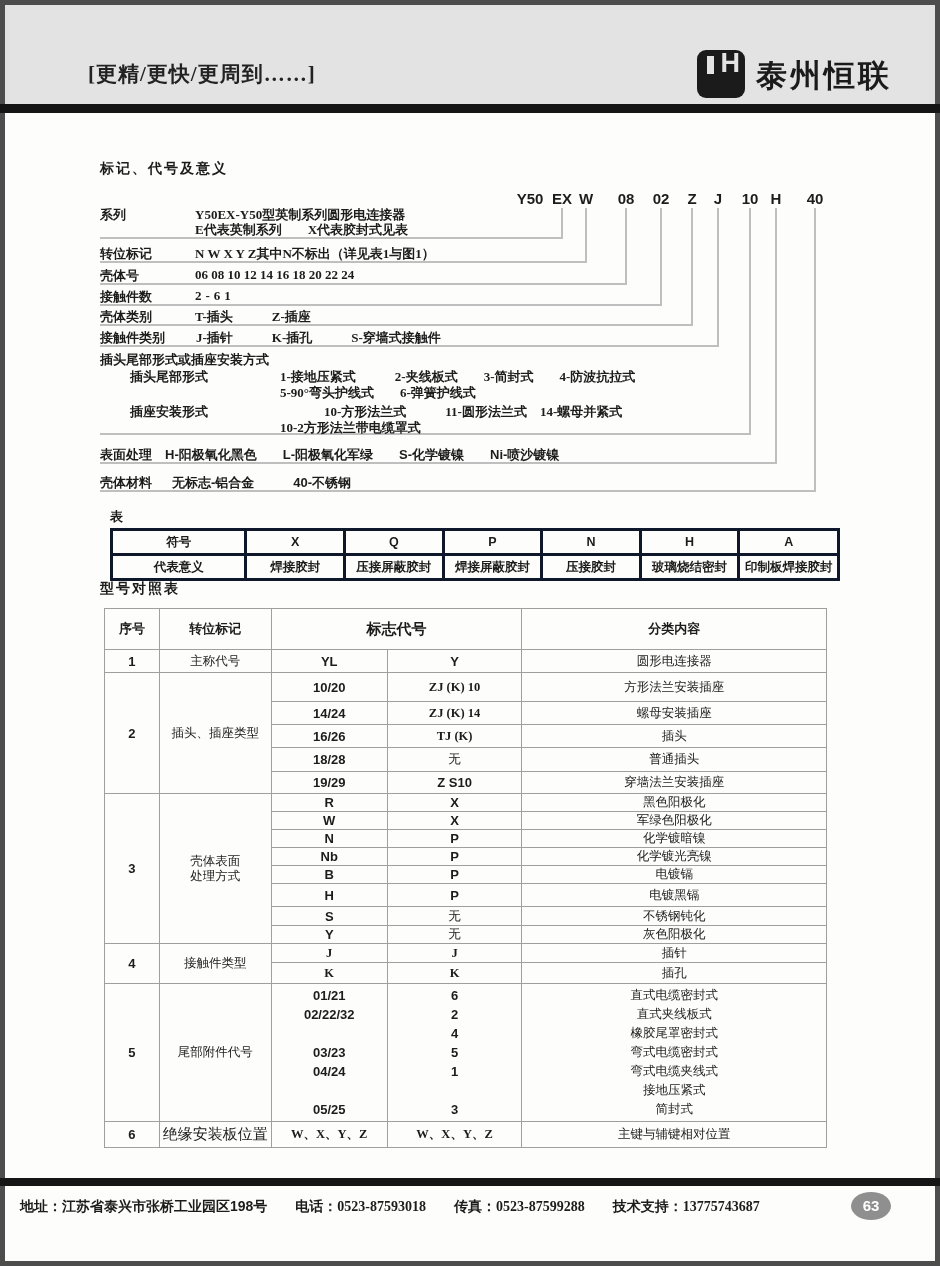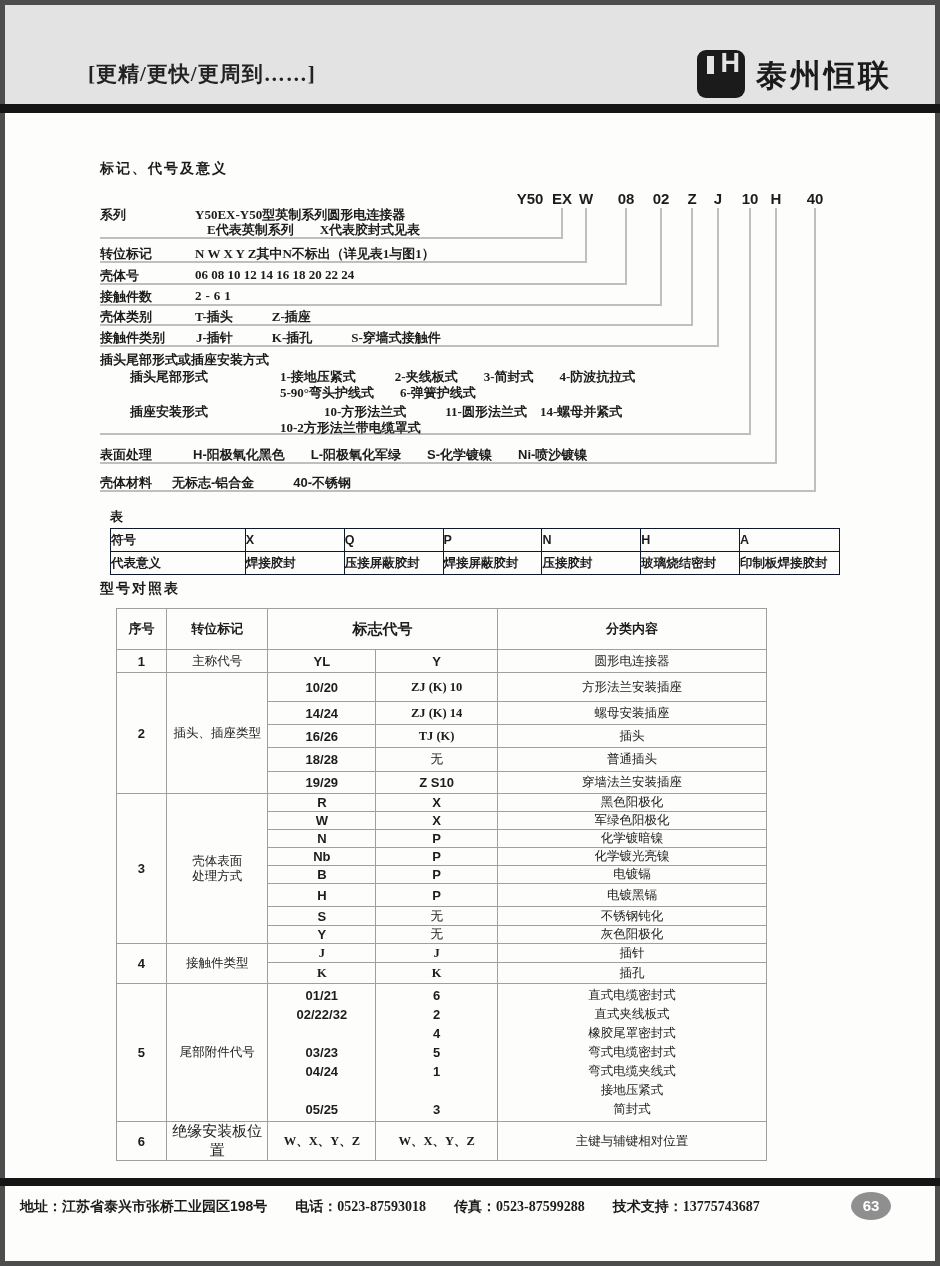--- a/index.html
+++ b/index.html
@@ -26,25 +26,25 @@
   .codepart{position:absolute;top:190px;font-size:15px;font-weight:600;transform:translateX(-50%);}
   .vline{position:absolute;width:2px;background:#bfbfbf;}
   .hline{position:absolute;left:100px;height:2px;background:#bfbfbf;}
   .dlabel{position:absolute;font-size:13px;font-weight:700;white-space:pre;}
   .dvalue{position:absolute;font-size:13px;font-weight:600;white-space:pre;font-family:"Liberation Serif", serif;text-align:right;}
 
   
   .cap{position:absolute;left:110px;top:508px;font-size:13px;font-weight:600;}
   table{border-collapse:collapse;}
   .sealtbl{position:absolute;left:110px;top:528px;width:730px;}
-  .sealtbl td{border:1px solid #0f172a;text-align:left;height:22px;font-size:12.5px;font-weight:700;padding:0;}
+  .sealtbl td{border:3px solid #0f172a;text-align:center;height:22px;font-size:12.5px;font-weight:700;padding:0;}
   .sealtbl tr td:first-child{font-weight:700;}
 
   
-  .modeltbl{position:absolute;left:116px;top:608px;width:651px;}
+  .modeltbl{position:absolute;left:104px;top:608px;width:723px;}
   .modeltbl td{border:1px solid #9f9f9f;text-align:center;font-size:12.5px;padding:0;vertical-align:middle;}
   .modeltbl .hd{font-size:13px;font-weight:600;height:40px;}
   .modeltbl .big{font-size:15px;}
   .modeltbl .lat{font-family:"Liberation Sans",sans-serif;font-weight:700;font-size:13px;}
   .modeltbl .ser{font-family:"Liberation Serif",serif;font-weight:600;}
   .ln{height:19px;line-height:19px;}
   .feat2 div{line-height:15px;}
 
   
   .foot{position:absolute;left:20px;top:1198px;font-size:14px;font-weight:700;white-space:pre;}
@@ -96,21 +96,21 @@
   <div class="hline" style="top:283px;width:527px;"></div>
   <div class="hline" style="top:304px;width:562px;"></div>
   <div class="hline" style="top:324px;width:593px;"></div>
   <div class="hline" style="top:345px;width:619px;"></div>
   <div class="hline" style="top:433px;width:651px;"></div>
   <div class="hline" style="top:462px;width:677px;"></div>
   <div class="hline" style="top:490px;width:716px;"></div>
 
   <div class="dlabel" style="left:100px;top:206px;">系列</div>
   <div class="dvalue" style="left:195px;top:206px;">Y50EX-Y50型英制系列圆形电连接器</div>
-  <div class="dvalue" style="left:207px;top:221px;">E代表英制系列　　X代表胶封式见表</div>
+  <div class="dvalue" style="left:195px;top:221px;">E代表英制系列　　X代表胶封式见表</div>
 
   <div class="dlabel" style="left:100px;top:245px;">转位标记</div>
   <div class="dvalue" style="left:195px;top:245px;">N W X Y Z其中N不标出（详见表1与图1）</div>
 
   <div class="dlabel" style="left:100px;top:267px;">壳体号</div>
   <div class="dvalue" style="left:195px;top:267px;">06 08 10 12 14 16 18 20 22 24</div>
 
   <div class="dlabel" style="left:100px;top:288px;">接触件数</div>
   <div class="dvalue" style="left:195px;top:288px;letter-spacing:4px;">2-61</div>
 
@@ -124,21 +124,21 @@
 
   <div class="dlabel" style="left:130px;top:368px;">插头尾部形式</div>
   <div class="dvalue" style="left:280px;top:368px;">1-接地压紧式　　　2-夹线板式　　3-简封式　　4-防波抗拉式</div>
   <div class="dvalue" style="left:280px;top:384px;">5-90°弯头护线式　　6-弹簧护线式</div>
 
   <div class="dlabel" style="left:130px;top:403px;">插座安装形式</div>
   <div class="dvalue" style="left:280px;top:403px;margin-left:44px;">10-方形法兰式　　　11-圆形法兰式　14-螺母并紧式</div>
   <div class="dvalue" style="left:280px;top:419px;">10-2方形法兰带电缆罩式</div>
 
   <div class="dlabel" style="left:100px;top:446px;">表面处理</div>
-  <div class="dlabel" style="left:184px;top:446px;padding-left:9px;">H-阳极氧化黑色　　L-阳极氧化军绿　　S-化学镀镍　　Ni-喷沙镀镍</div>
+  <div class="dlabel" style="left:156px;top:446px;padding-left:9px;">H-阳极氧化黑色　　L-阳极氧化军绿　　S-化学镀镍　　Ni-喷沙镀镍</div>
 
   <div class="dlabel" style="left:100px;top:474px;">壳体材料</div>
   <div class="dlabel" style="left:172px;top:474px;">无标志-铝合金　　　40-不锈钢</div>
 
   <div class="cap">表</div>
   <table class="sealtbl">
     <colgroup>
         <col style="width:135px">
         <col style="width:99px">
         <col style="width:99px">

